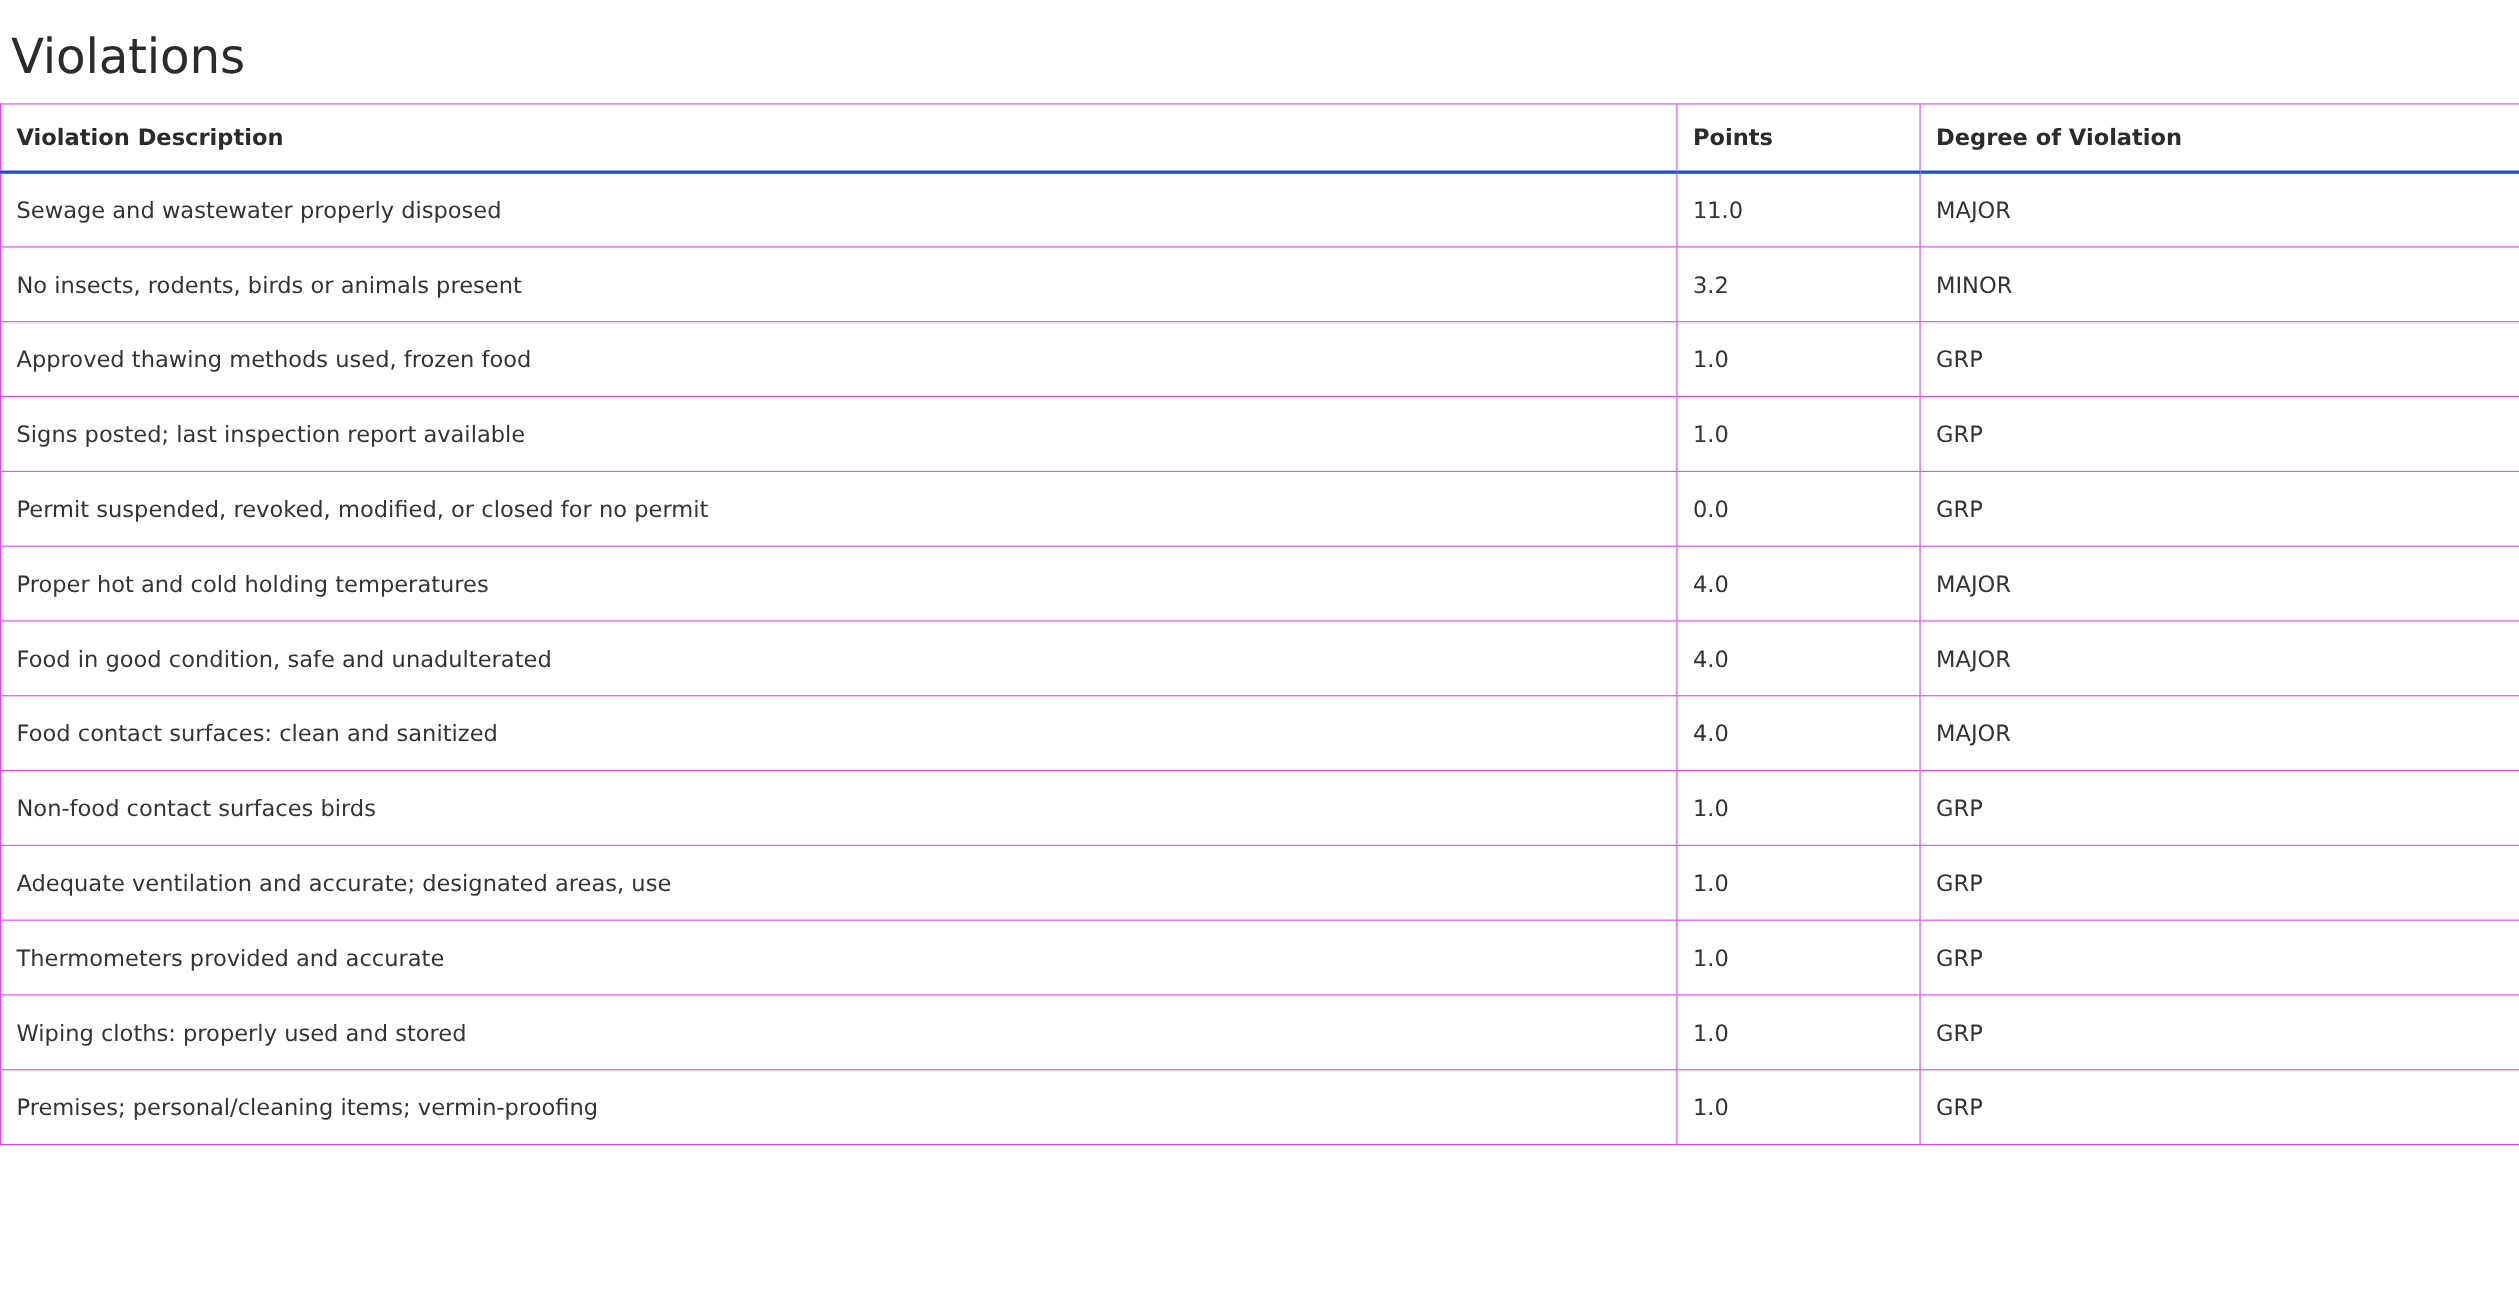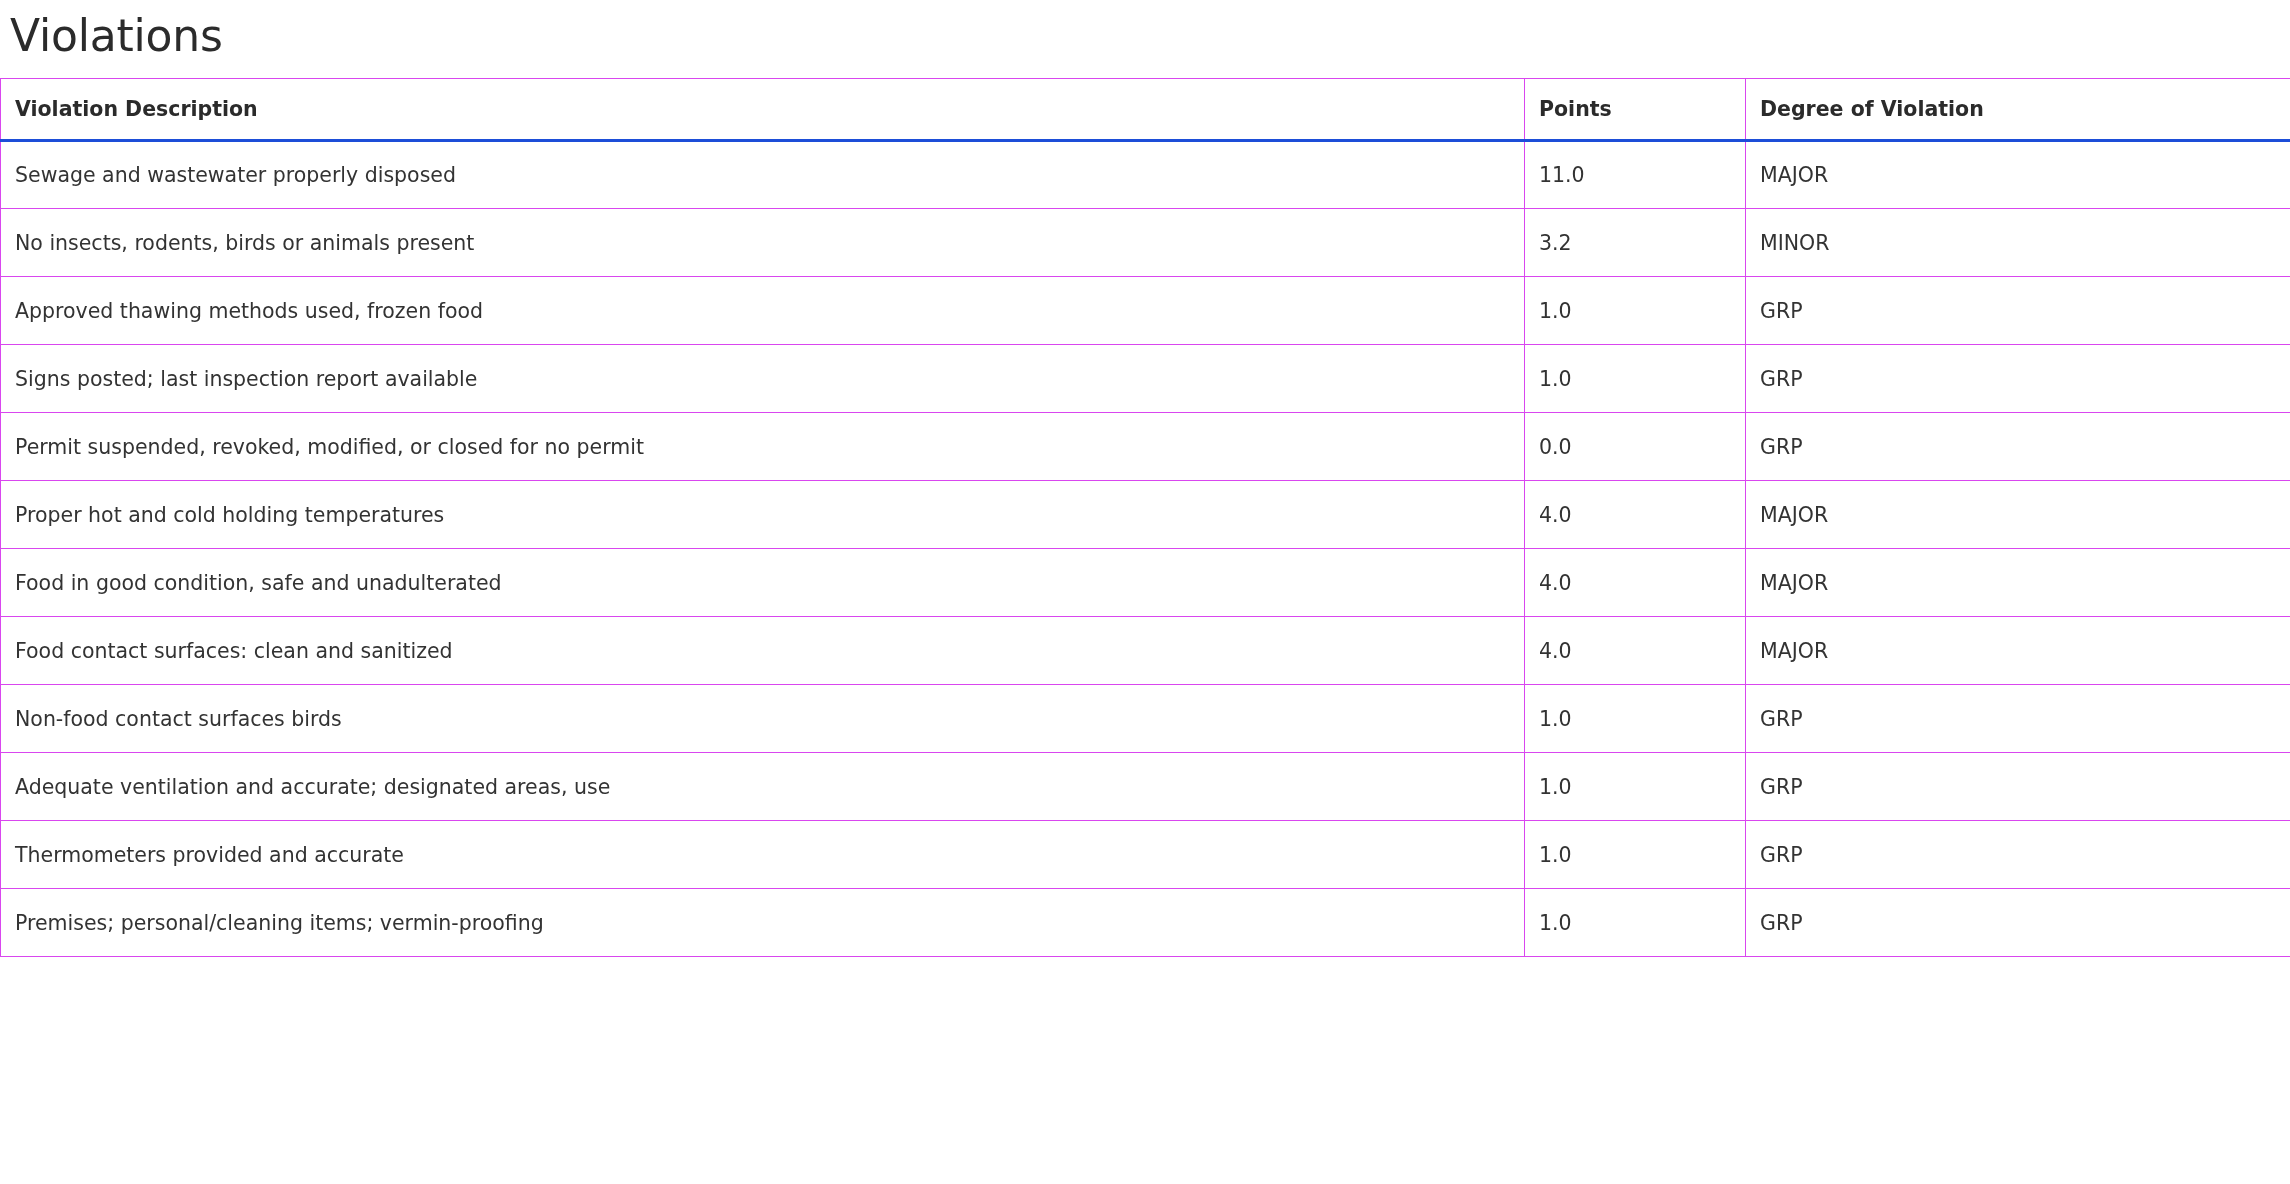--- a/index.html
+++ b/index.html
@@ -8,21 +8,21 @@
     background: #ffffff;
   }
   body {
     width: 2290px;
     height: 1184px;
     font-family: "DejaVu Sans", "Liberation Sans", sans-serif;
     color: #2f2f2f;
     overflow: hidden;
   }
   .page {
-    padding: 4px 0 0 0;
+    padding: 20px 0 0 0;
     box-sizing: border-box;
   }
   .page-title {
     font-size: 44px;
     font-weight: 400;
     line-height: 1.1;
     color: #2b2b2b;
     margin: 8px 0 18px 10px;
     letter-spacing: -0.2px;
   }
@@ -131,19 +131,24 @@
           <td>Adequate ventilation and accurate; designated areas, use</td>
           <td>1.0</td>
           <td>GRP</td>
         </tr>
         <tr>
           <td>Thermometers provided and accurate</td>
           <td>1.0</td>
           <td>GRP</td>
         </tr>
         <tr>
+          <td>Wiping cloths: properly used and stored</td>
+          <td>1.0</td>
+          <td>GRP</td>
+        </tr>
+        <tr>
           <td>Premises; personal/cleaning items; vermin-proofing</td>
           <td>1.0</td>
           <td>GRP</td>
         </tr>
       </tbody>
   </table>
 </div>
 
 </body></html>

